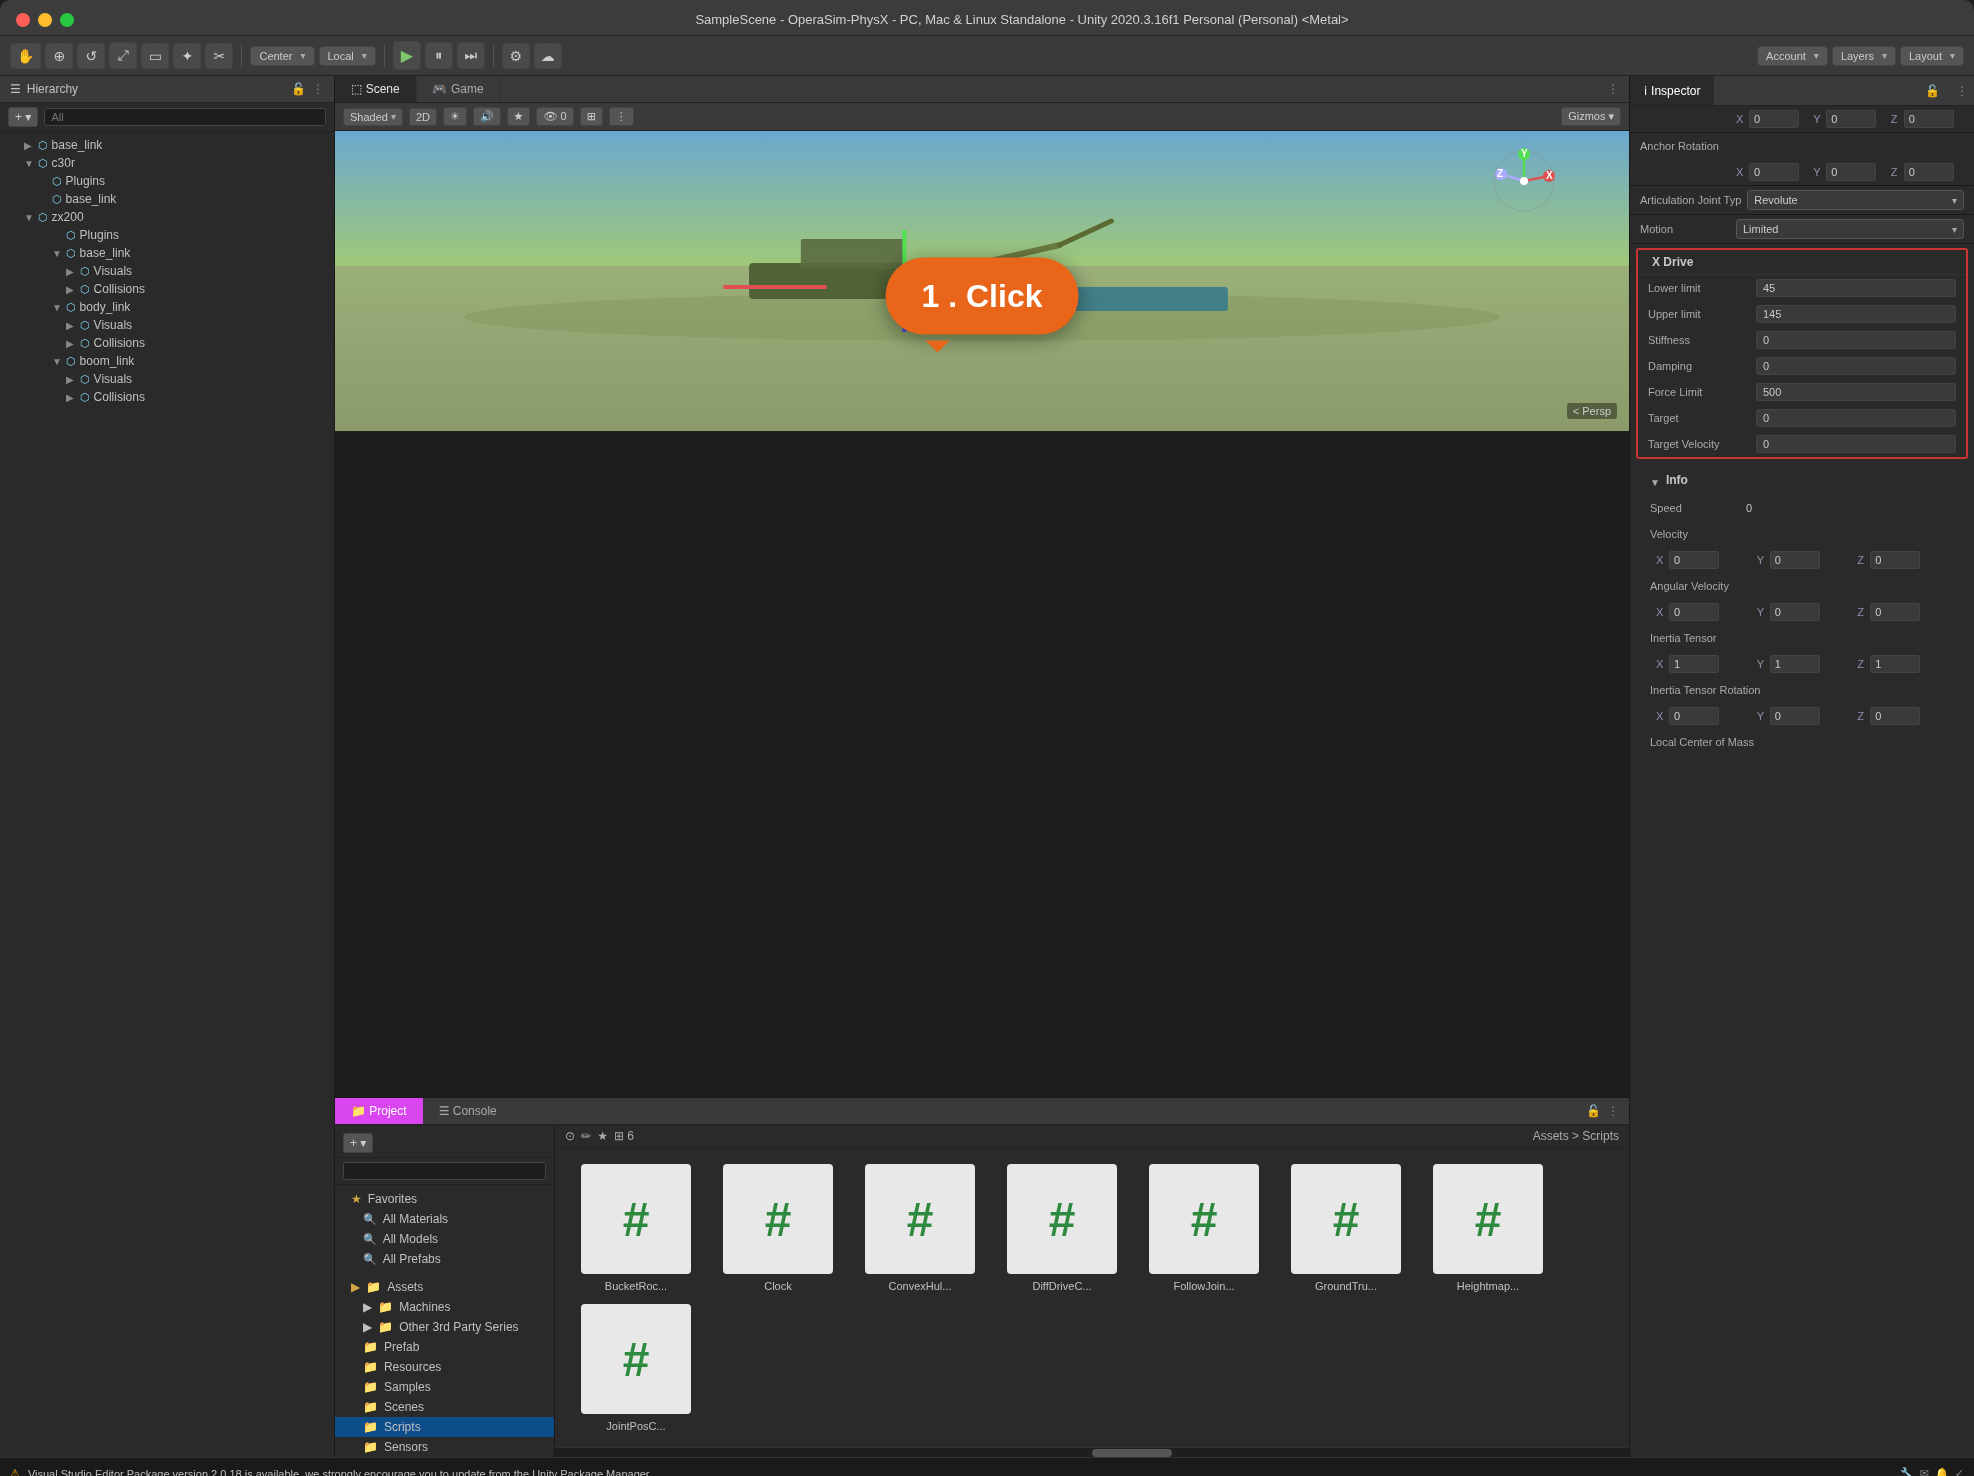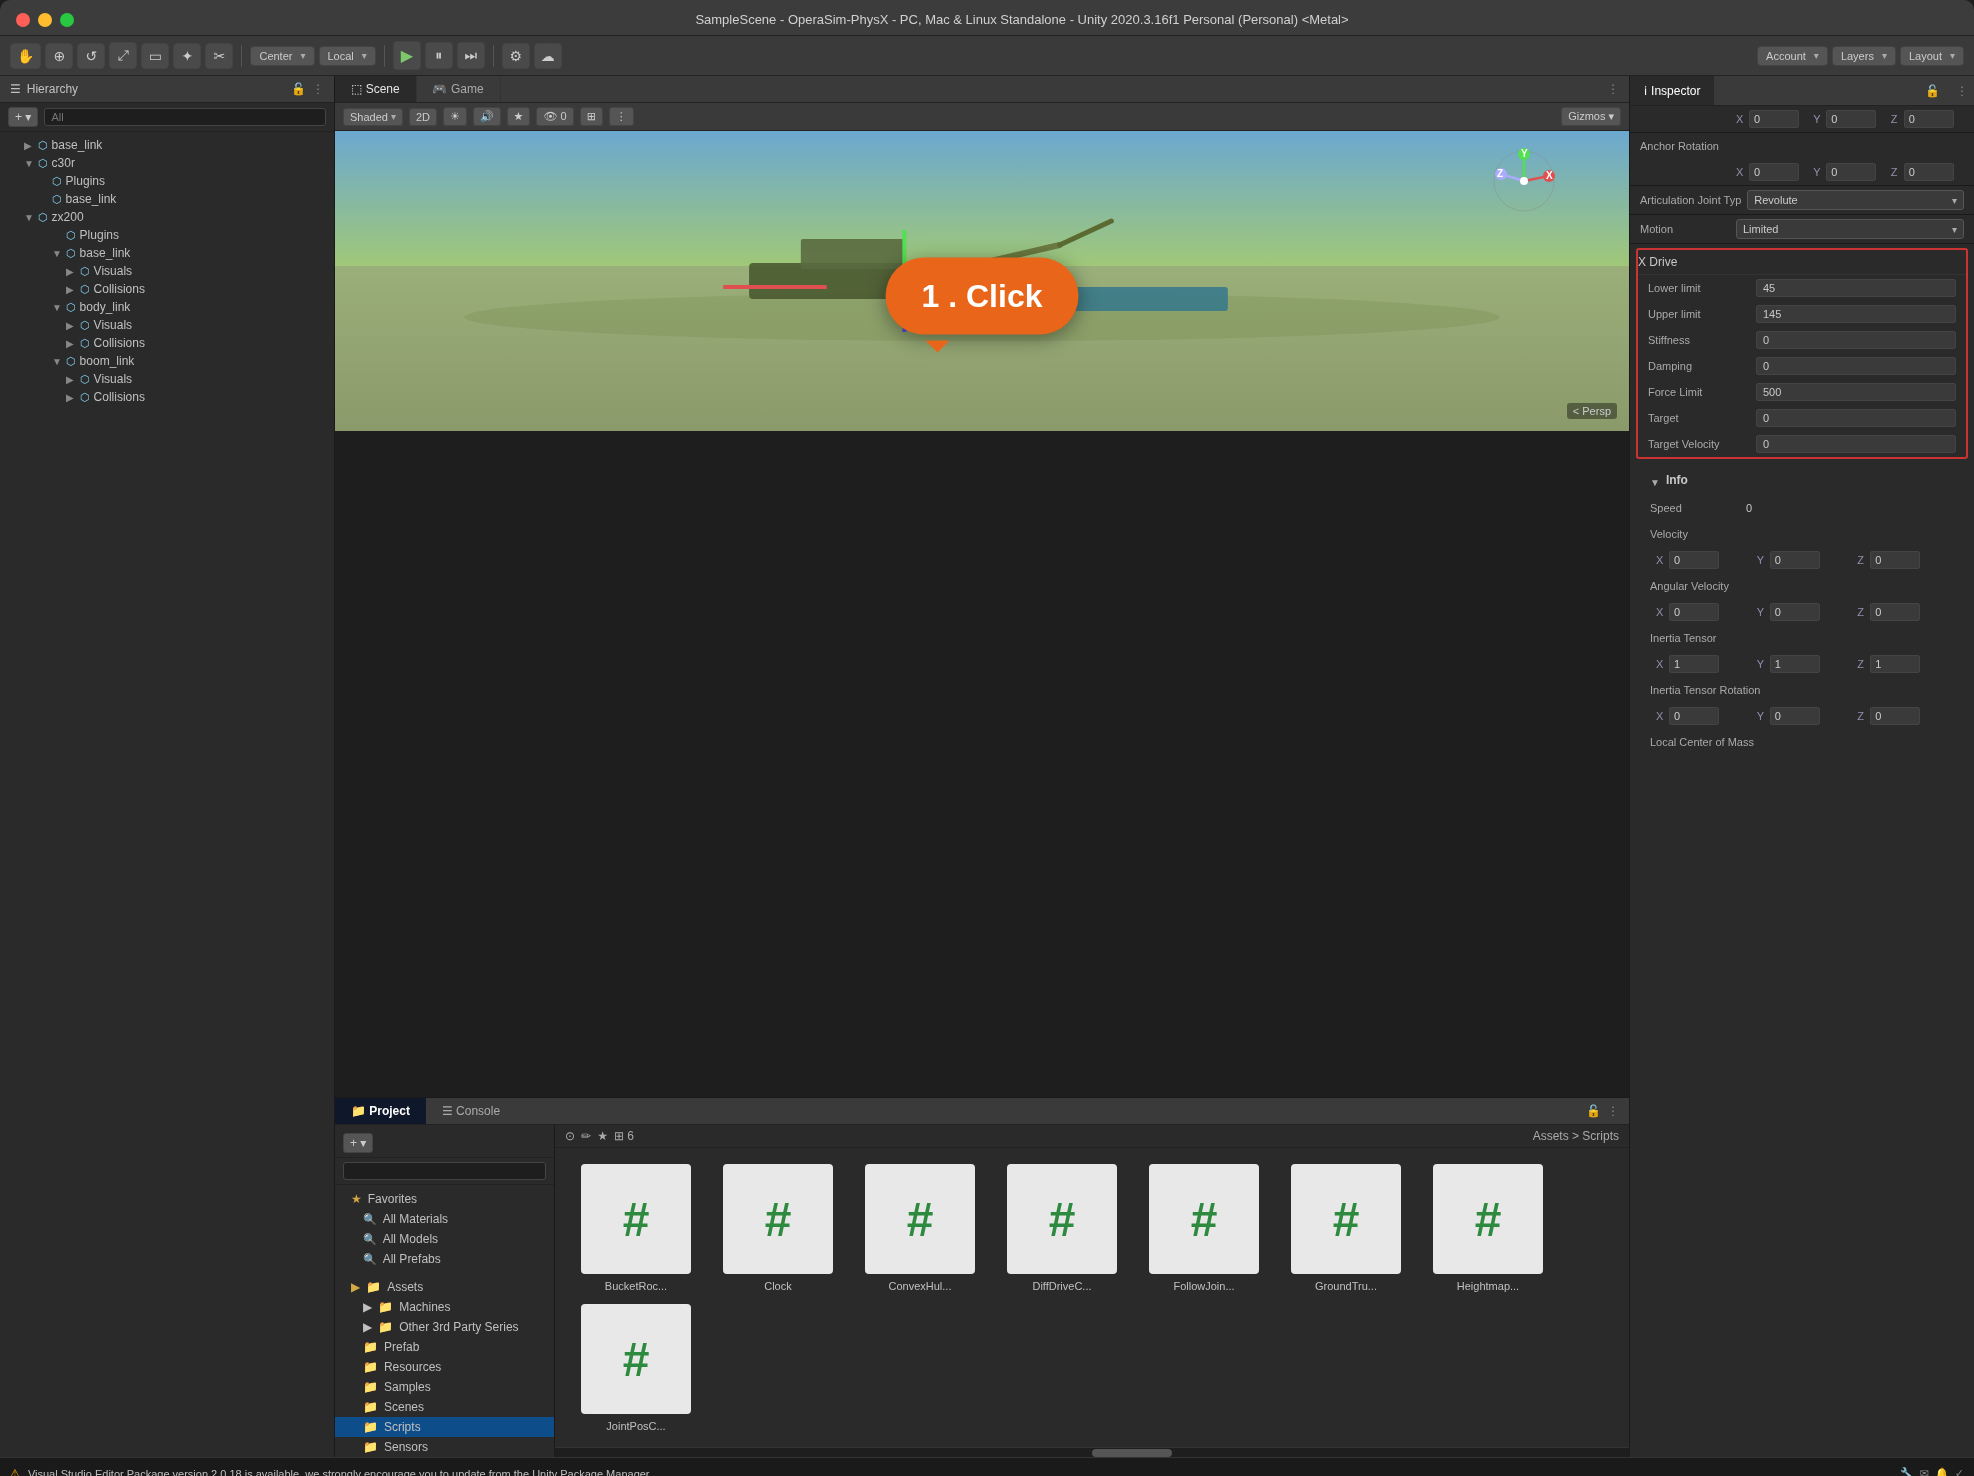--- a/index.html
+++ b/index.html
@@ -228,21 +228,21 @@
       display: flex;
       align-items: center;
       border-bottom: 1px solid #222;
     }
     .bottom-tab {
       padding: 6px 16px;
       font-size: 12px;
       color: #aaa;
       cursor: pointer;
     }
-    .bottom-tab.active { background: #0f172a; color: #fff; font-weight: bold; }
+    .bottom-tab.active { background: #d946ef; color: #fff; }
     .bottom-tab-icons { margin-left: auto; display: flex; gap: 6px; padding: 0 10px; color: #888; }
 
     .bottom-content {
       flex: 1;
       display: flex;
       overflow: hidden;
     }
 
     
     .project-sidebar {
@@ -430,23 +430,23 @@
     }
 
     
     .xdrive-section {
       border: 2px solid #cc3333;
       margin: 4px 6px;
       border-radius: 3px;
       background: #2a2a2a;
     }
     .xdrive-header {
-      padding: 5px 0;
+      padding: 5px 14px;
       font-size: 12px;
-      font-weight: 400;
+      font-weight: 700;
       color: #c8c8c8;
       border-bottom: 1px solid #333;
     }
     .xdrive-row {
       display: flex;
       align-items: center;
       padding: 4px 10px;
       gap: 8px;
       min-height: 26px;
     }

